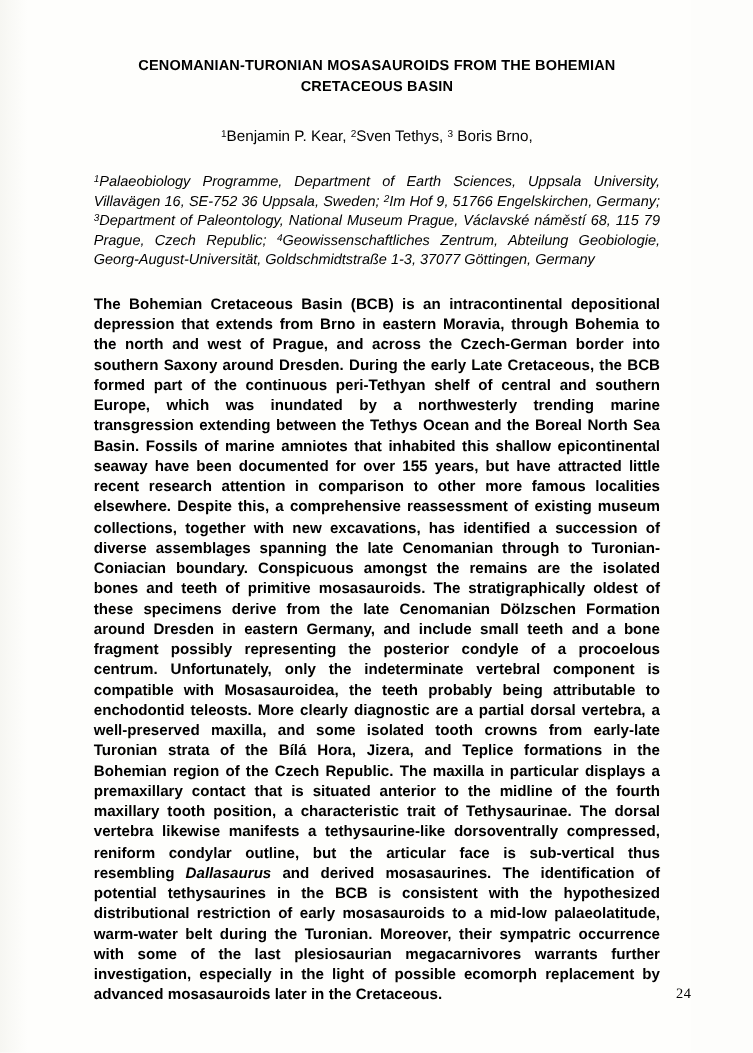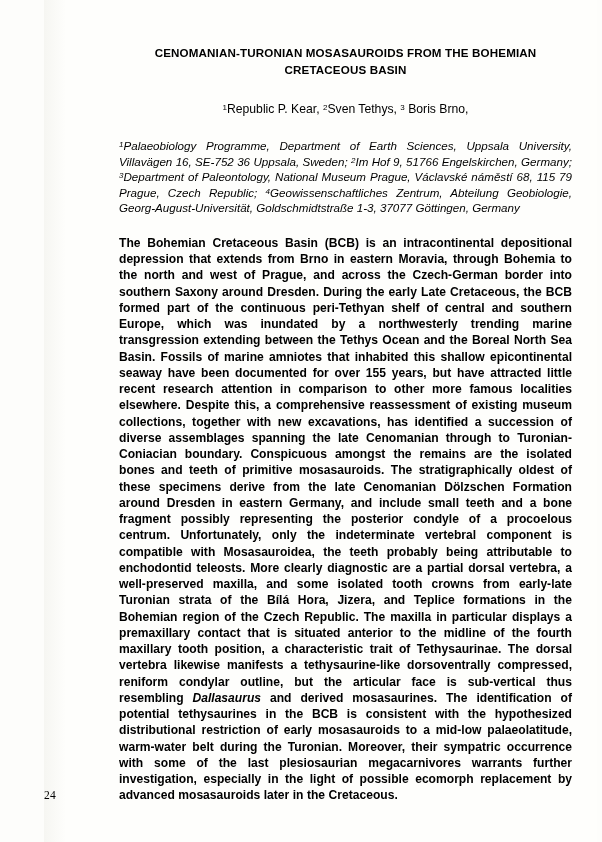--- a/index.html
+++ b/index.html
@@ -15,21 +15,20 @@
     position: relative;
     overflow: hidden;
   }
   .page {
     position: absolute;
     left: 0;
     top: 0;
     width: 553px;
     height: 842px;
     background: linear-gradient(to right, #f6f6f2 0px, #fefefc 22px, #fefefc 580px, #f4f4f0 602px);
-    margin-left: 44px;
   }
   .content {
     position: absolute;
     left: 75px;
     top: 44px;
     width: 453px;
   }
 
   
   .title {
@@ -84,36 +83,36 @@
   .abstract i {
     font-style: italic;
   }
 
   
   .page-number {
     position: absolute;
     left: 0;
     right: 0;
     top: 789px;
-    text-align: left;
+    text-align: right;
     font-size: 11.5px;
     font-family: "Liberation Serif", serif;
     letter-spacing: 0.3px;
   }
 </style>
 </head>
 <body>
 
 <div class="page">
   <div class="content">
 
     <h1 class="title">CENOMANIAN-TURONIAN MOSASAUROIDS FROM THE BOHEMIAN CRETACEOUS BASIN</h1>
 
     <div class="authors">
-      <div><sup>1</sup><span>Republic P. Kear, </span><sup>2</sup><span>Sven Tethys, </span><sup>3</sup><span> Boris Brno,</span></div>
+      <div><sup>1</sup><span>Benjamin P. Kear, </span><sup>2</sup><span>Sven Tethys, </span><sup>3</sup><span> Boris Brno,</span></div>
     </div>
 
     <div class="affiliations"><sup>1</sup><span>Palaeobiology Programme, Department of Earth Sciences, Uppsala University, Villavägen 16, SE-752 36 Uppsala, Sweden; </span><sup>2</sup><span>Im Hof 9, 51766 Engelskirchen, Germany; </span><sup>3</sup><span>Department of Paleontology, National Museum Prague, Václavské náměstí 68, 115 79 Prague, Czech Republic; </span><sup>4</sup><span>Geowissenschaftliches Zentrum, Abteilung Geobiologie, Georg-August-Universität, Goldschmidtstraße 1-3, 37077 Göttingen, Germany</span></div>
 
     <div class="abstract"><span>The Bohemian Cretaceous Basin (BCB) is an intracontinental depositional depression that extends from Brno in eastern Moravia, through Bohemia to the north and west of Prague, and across the Czech-German border into southern Saxony around Dresden. During the early Late Cretaceous, the BCB formed part of the continuous peri-Tethyan shelf of central and southern Europe, which was inundated by a northwesterly trending marine transgression extending between the Tethys Ocean and the Boreal North Sea Basin. Fossils of marine amniotes that inhabited this shallow epicontinental seaway have been documented for over 155 years, but have attracted little recent research attention in comparison to other more famous localities elsewhere. Despite this, a comprehensive reassessment of existing museum collections, together with new excavations, has identified a succession of diverse assemblages spanning the late Cenomanian through to Turonian-Coniacian boundary. Conspicuous amongst the remains are the isolated bones and teeth of primitive mosasauroids. The stratigraphically oldest of these specimens derive from the late Cenomanian Dölzschen Formation around Dresden in eastern Germany, and include small teeth and a bone fragment possibly representing the posterior condyle of a procoelous centrum. Unfortunately, only the indeterminate vertebral component is compatible with Mosasauroidea, the teeth probably being attributable to enchodontid teleosts. More clearly diagnostic are a partial dorsal vertebra, a well-preserved maxilla, and some isolated tooth crowns from early-late Turonian strata of the Bílá Hora, Jizera, and Teplice formations in the Bohemian region of the Czech Republic. The maxilla in particular displays a premaxillary contact that is situated anterior to the midline of the fourth maxillary tooth position, a characteristic trait of Tethysaurinae. The dorsal vertebra likewise manifests a tethysaurine-like dorsoventrally compressed, reniform condylar outline, but the articular face is sub-vertical thus resembling </span><i>Dallasaurus</i><span> and derived mosasaurines. The identification of potential tethysaurines in the BCB is consistent with the hypothesized distributional restriction of early mosasauroids to a mid-low palaeolatitude, warm-water belt during the Turonian. Moreover, their sympatric occurrence with some of the last plesiosaurian megacarnivores warrants further investigation, especially in the light of possible ecomorph replacement by advanced mosasauroids later in the Cretaceous.</span></div>
 
   </div>
 
   <div class="page-number">24</div>
 </div>

